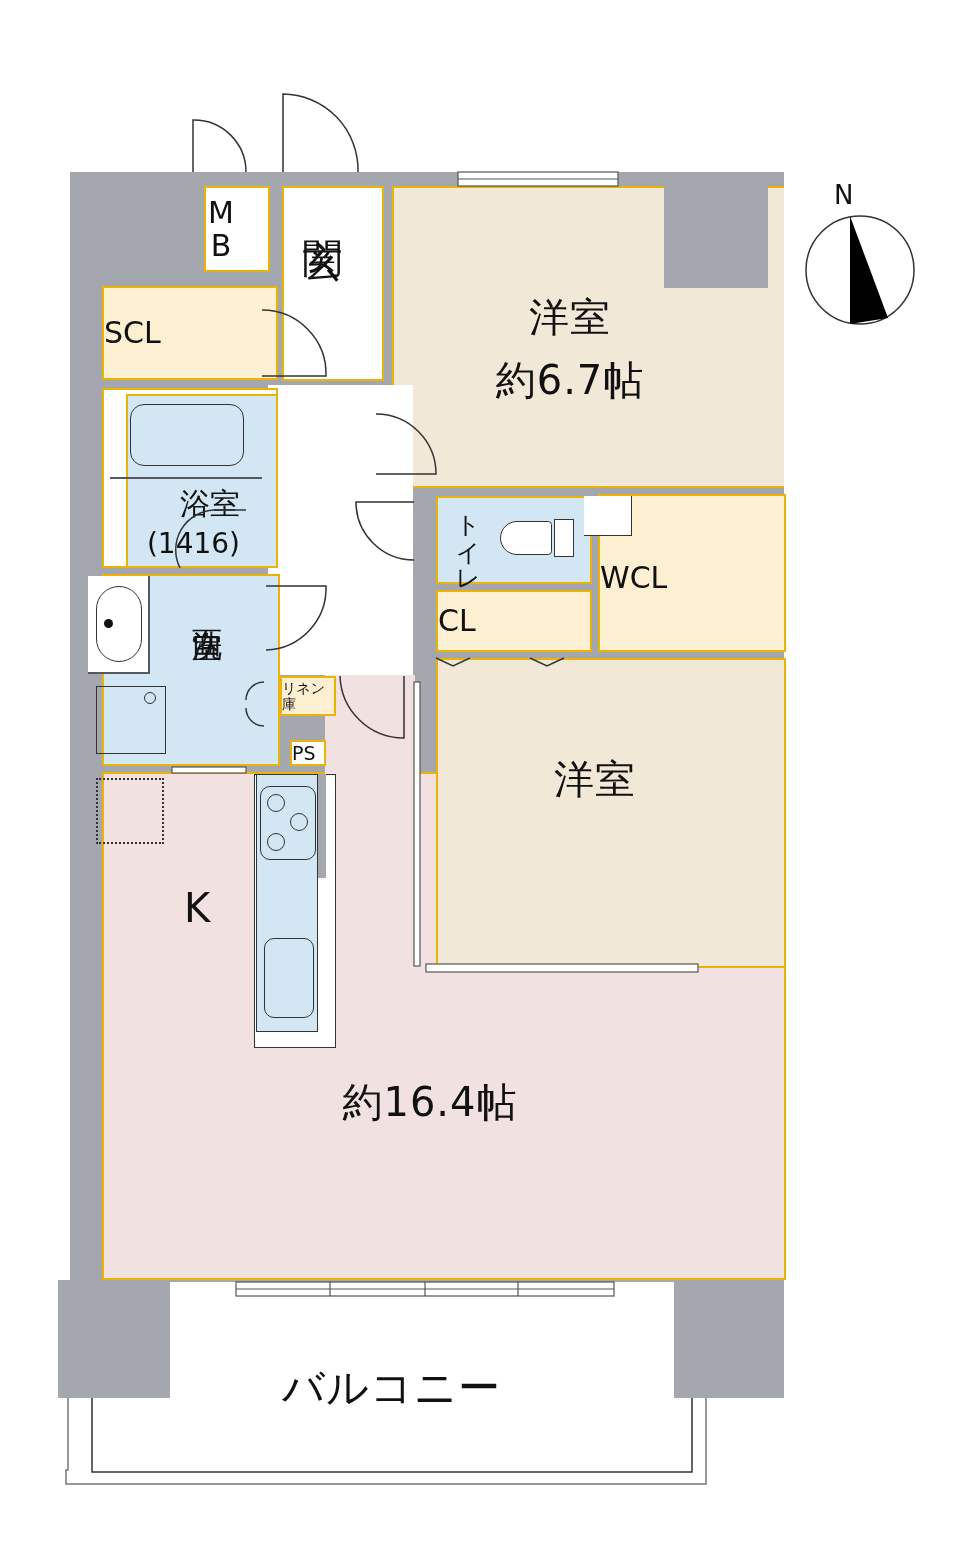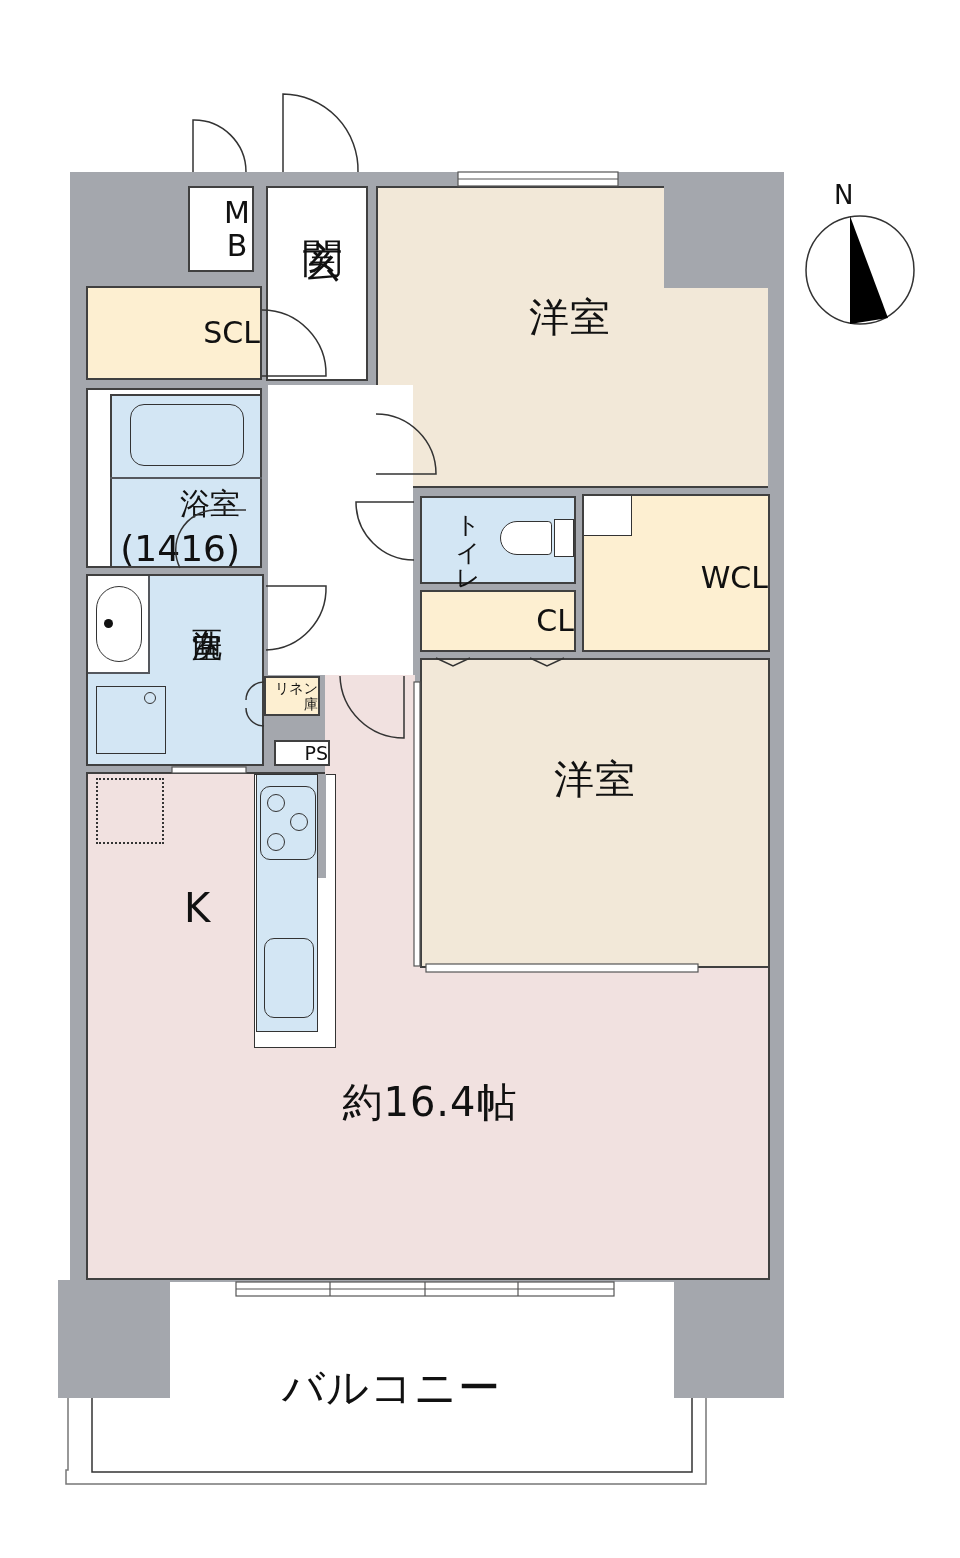--- a/index.html
+++ b/index.html
@@ -1,20 +1,20 @@
 <!DOCTYPE html>
 <html><head>
 <meta charset="utf-8">
 <style>
   * { box-sizing: border-box; margin: 0; padding: 0; }
   html, body { width: 960px; height: 1558px; background: #ffffff; overflow: hidden; }
   body { position: relative; font-family: "DejaVu Sans", "Liberation Sans", sans-serif; color: #111; }
   .abs { position: absolute; }
   .wall { background: #a4a7ad; }
-  .room { position: absolute; border: 2px solid #404040; display: flex; align-items: flex-end; justify-content: center; text-align: center; flex-direction: column; line-height: 1.18; }
+  .room { position: absolute; border: 2px solid #eab308; display: flex; align-items: flex-start; justify-content: center; text-align: center; flex-direction: column; line-height: 1.18; margin-left: 16px; }
   .beige { background: #f2e8d8; }
   .cream { background: #fdefd1; }
   .blue  { background: #d3e6f4; }
   .pink  { background: #f1e1e0; }
   .white { background: #ffffff; }
   .lbl-big { font-size: 40px; letter-spacing: 1px; }
   .lbl-mid { font-size: 30px; }
   .lbl-sm { font-size: 24px; }
   .vert { writing-mode: vertical-rl; text-orientation: upright; }
   svg.overlay { position: absolute; left: 0; top: 0; pointer-events: none; }
@@ -33,61 +33,62 @@
   <div class="lbl-big" style="">約16.4帖</div>
 </div>
 <div class="abs lbl-big" style="left:184px;top:885px;">K</div>
 
 <div class="abs pink" style="left:325px;top:675px;width:90px;height:100px;"></div>
 
 <div class="room beige" style="left:376px;top:186px;width:392px;height:302px;border-right:none;"></div>
 <div class="abs wall" style="left:664px;top:186px;width:104px;height:102px;"></div>
 <div class="abs" style="left:470px;top:290px;width:200px;text-align:center;">
   <div class="lbl-big">洋室</div>
+  <div class="lbl-big" style="margin-top:8px;">約6.7帖</div>
 </div>
 
 <div class="room beige" style="left:420px;top:658px;width:350px;height:310px;"></div>
 <div class="abs" style="left:495px;top:752px;width:200px;text-align:center;">
   <div class="lbl-big">洋室</div>
 </div>
 
 <div class="room white" style="left:266px;top:186px;width:102px;height:195px;"></div>
 <div class="abs vert lbl-big" style="left:296px;top:208px;">玄関</div>
 <div class="abs white" style="left:268px;top:385px;width:145px;height:290px;"></div>
 
 <div class="room white" style="left:188px;top:186px;width:66px;height:86px;">
   <span class="lbl-mid" style="width:30px;word-break:break-all;line-height:1.1;">MB</span>
 </div>
 
-<div class="room cream" style="left:86px;top:286px;width:176px;height:94px;padding-left:23px;">
+<div class="room cream" style="left:86px;top:286px;width:176px;height:94px;">
   <span class="lbl-mid">SCL</span>
 </div>
 
 <div class="room white" style="left:86px;top:388px;width:176px;height:180px;"></div>
 <div class="room blue" style="left:110px;top:394px;width:152px;height:174px;"></div>
 <div class="abs" style="left:130px;top:404px;width:114px;height:62px;border:1.5px solid #333;border-radius:14px;"></div>
 <div class="abs" style="left:110px;top:477px;width:152px;height:2px;background:#55585e;"></div>
 <div class="abs" style="left:120px;top:484px;width:120px;text-align:right;line-height:1.35;">
   <div class="lbl-mid">浴室</div>
-  <div class="lbl-mid" style="font-size:36px;">(1416)</div>
+  <div class="lbl-mid" style="font-size:28px;">(1416)</div>
 </div>
 
 <div class="room blue" style="left:86px;top:574px;width:178px;height:192px;"></div>
 <div class="abs white" style="left:88px;top:576px;width:62px;height:98px;border-right:2px solid #55585e;border-bottom:2px solid #55585e;"></div>
 <div class="abs" style="left:96px;top:586px;width:46px;height:76px;border:1.5px solid #333;border-radius:23px;"></div>
 <div class="abs" style="left:104px;top:619px;width:9px;height:9px;background:#111;border-radius:50%;"></div>
 <div class="abs" style="left:96px;top:686px;width:70px;height:68px;border:1.5px solid #333;"></div>
 <div class="abs" style="left:144px;top:692px;width:12px;height:12px;border:1.5px solid #333;border-radius:50%;"></div>
 <div class="abs vert lbl-mid" style="left:186px;top:606px;">洗面室</div>
 
 <div class="room cream" style="left:264px;top:676px;width:56px;height:40px;line-height:1.15;">
   <span style="font-size:14px;">リネン</span>
   <span style="font-size:14px;">庫</span>
 </div>
-<div class="room white" style="left:274px;top:740px;width:56px;height:26px;">
+<div class="room white" style="left:274px;top:740px;width:36px;height:26px;">
   <span style="font-size:19px;">PS</span>
 </div>
 
 <div class="room blue" style="left:420px;top:496px;width:156px;height:88px;"></div>
 <div class="abs vert lbl-sm" style="left:452px;top:498px;font-size:24px;">トイレ</div>
 <div class="abs" style="left:554px;top:519px;width:20px;height:38px;background:#fff;border:1.5px solid #333;"></div>
 <div class="abs" style="left:500px;top:521px;width:52px;height:34px;border:1.5px solid #333;border-radius:18px 4px 4px 18px;background:#fff;"></div>
 
 <div class="room cream" style="left:420px;top:590px;width:156px;height:62px;">
   <span class="lbl-mid">CL</span>

